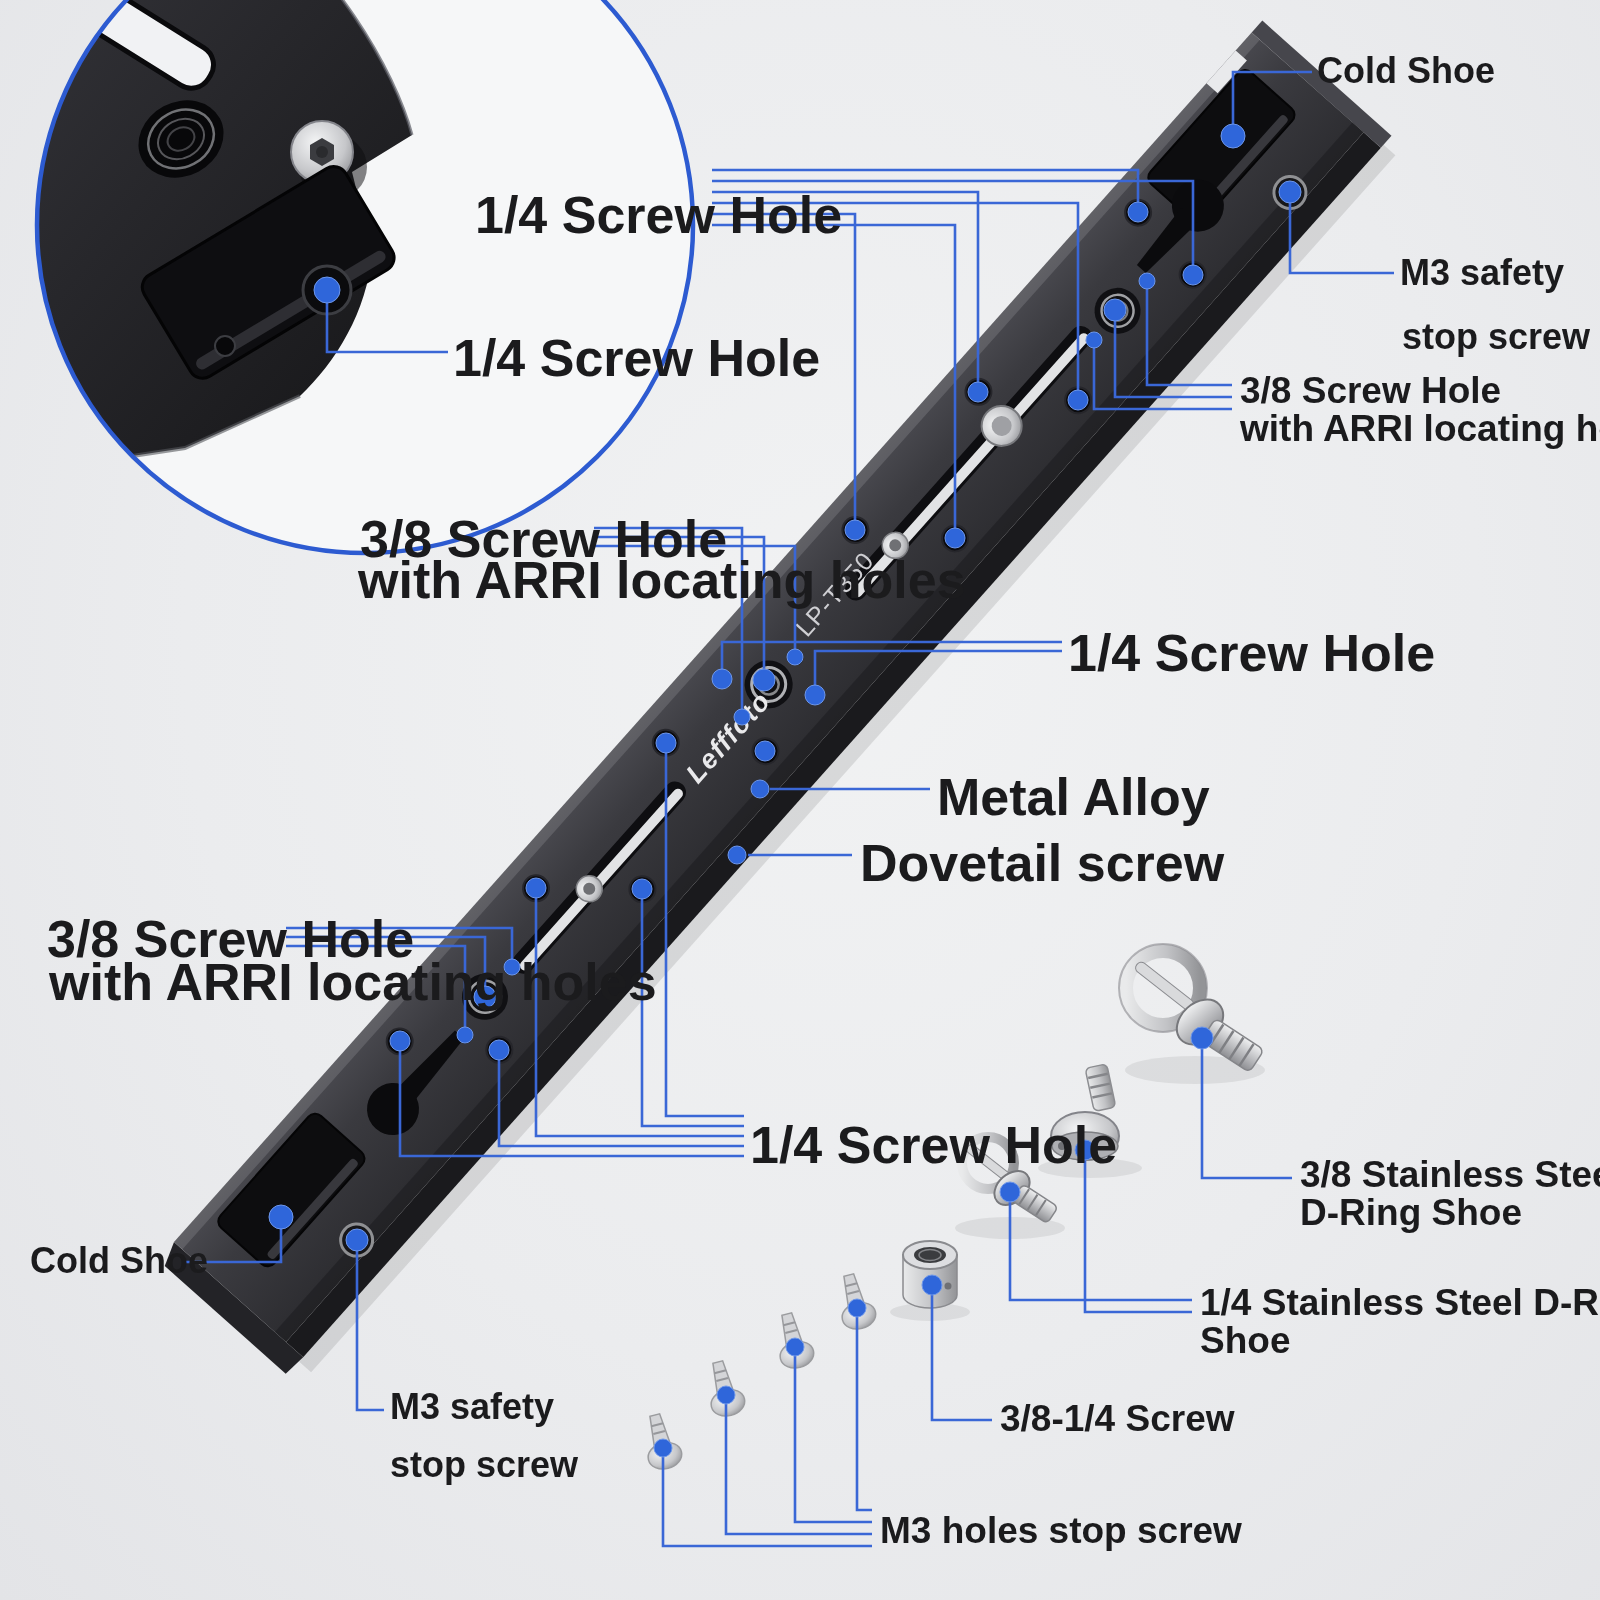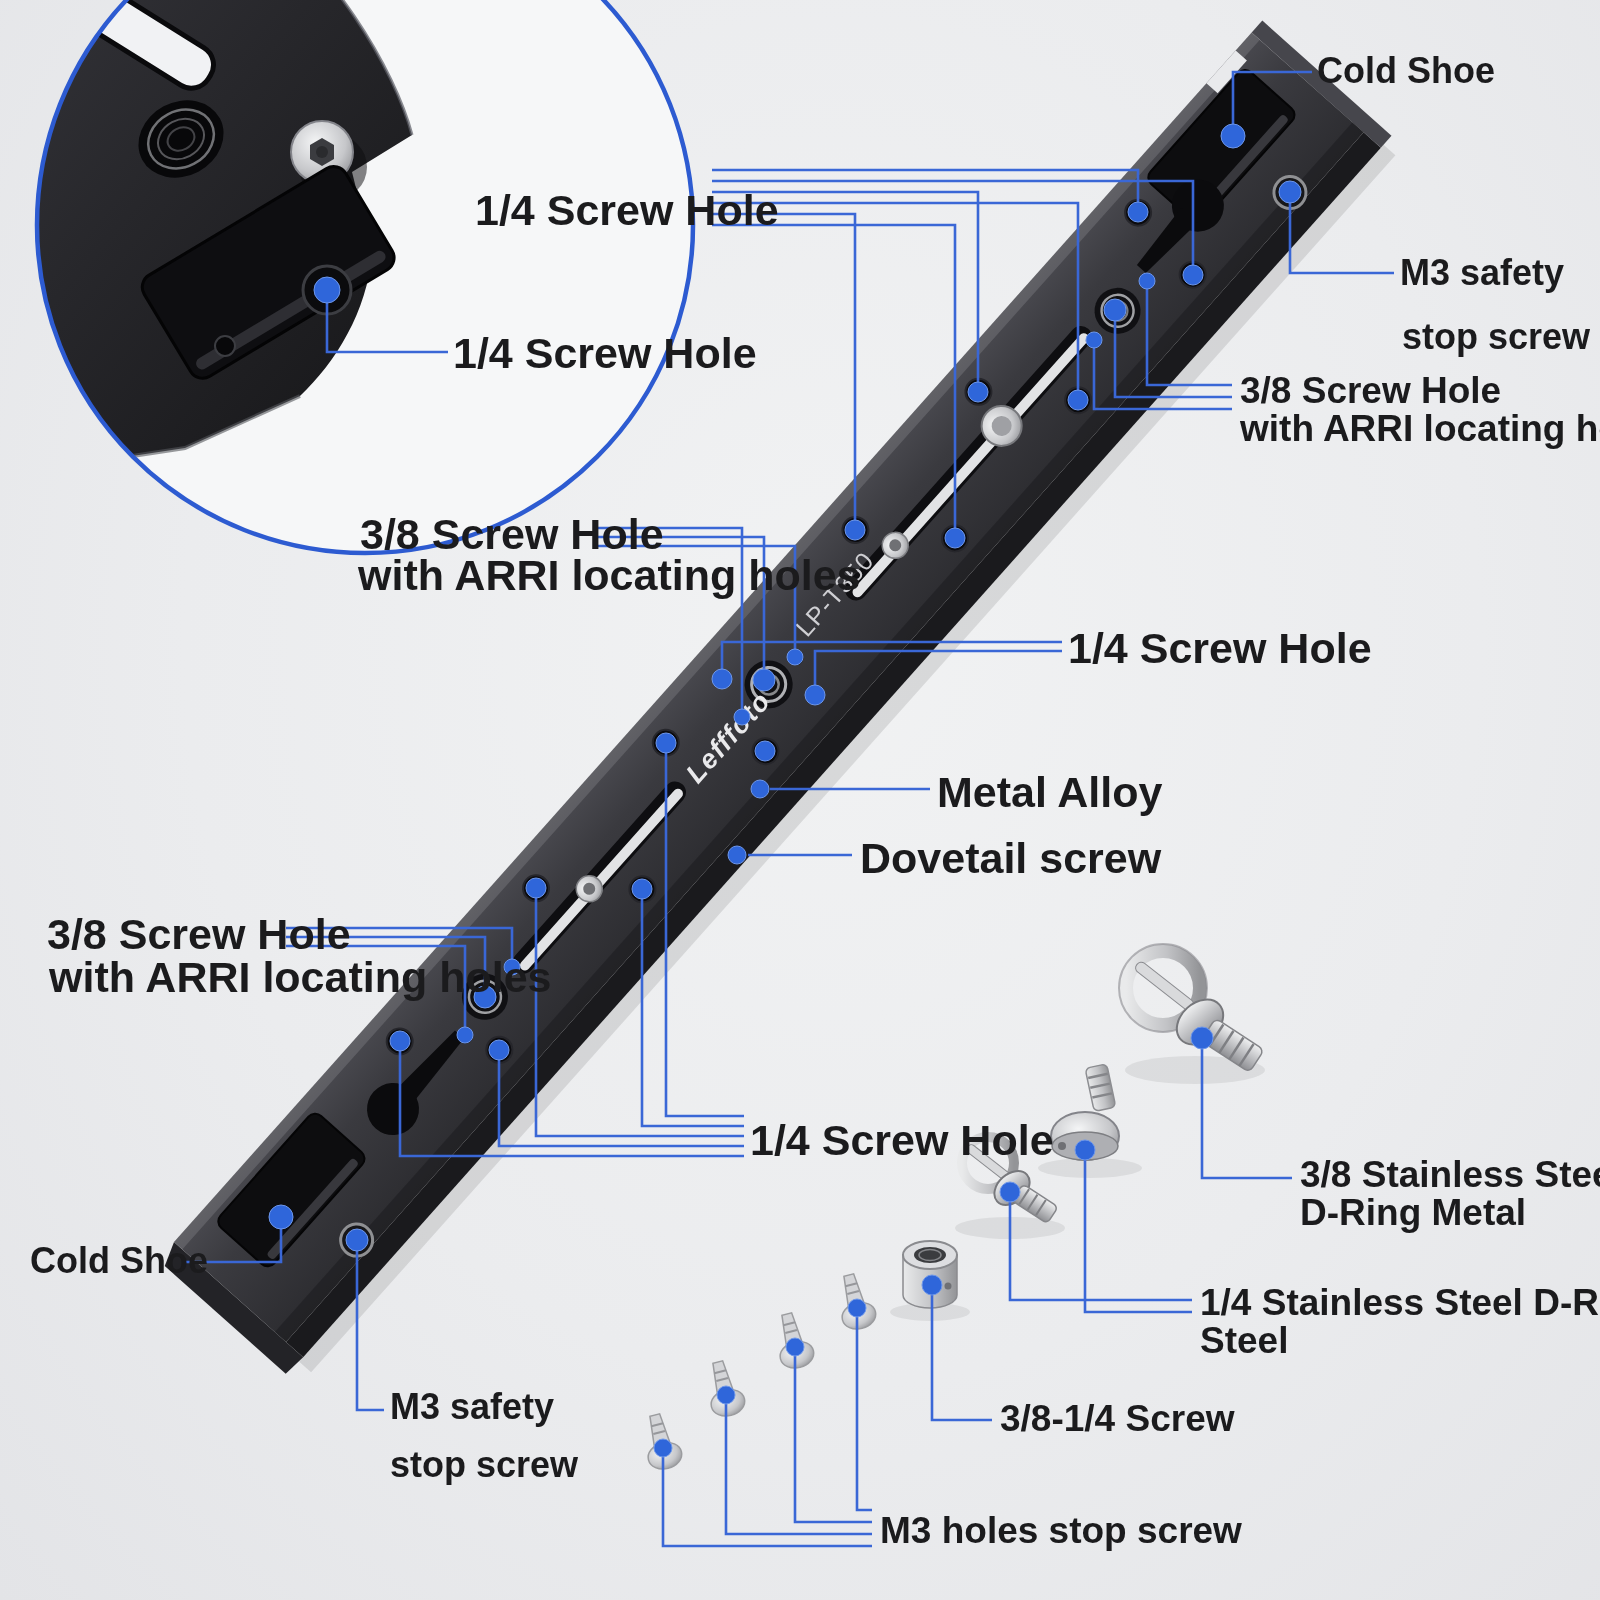--- a/index.html
+++ b/index.html
@@ -6,21 +6,21 @@
   #stage{
     position:relative;width:1600px;height:1600px;overflow:hidden;
     background:radial-gradient(ellipse at 52% 40%, #f1f2f3 0%, #ebecee 55%, #e3e4e7 100%);
     font-family:"Liberation Sans", sans-serif;
   }
   #gfx{position:absolute;left:0;top:0;}
   .lbl{
     position:absolute;color:#1b1b1d;font-weight:700;letter-spacing:0px;
     white-space:nowrap;line-height:1.04;
   }
-  .fs41{font-size:43px;}
+  .fs41{font-size:52px;}
   .fs40{font-size:36px;}
   .fs37{font-size:37px;}
 </style>
 </head>
 <body>
 
 <div id="stage">
 
 <svg id="gfx" width="1600" height="1600" viewBox="0 0 1600 1600">
   <defs>
@@ -379,19 +379,19 @@
 <div class="lbl fs41" style="left:1068px;top:626px;">1/4  Screw Hole</div>
 <div class="lbl fs41" style="left:937px;top:770px;">Metal Alloy</div>
 <div class="lbl fs41" style="left:860px;top:836px;">Dovetail screw</div>
 <div class="lbl fs41" style="left:47px;top:912px;">3/8  Screw Hole</div>
 <div class="lbl fs41" style="left:49px;top:955px;">with ARRI locating holes</div>
 <div class="lbl fs41" style="left:750px;top:1118px;">1/4  Screw Hole</div>
 <div class="lbl fs40" style="left:30px;top:1242px;">Cold Shoe</div>
 <div class="lbl fs40" style="left:390px;top:1388px;">M3 safety</div>
 <div class="lbl fs40" style="left:390px;top:1446px;">stop screw</div>
 <div class="lbl fs37" style="left:1300px;top:1156px;">3/8 Stainless Steel</div>
-<div class="lbl fs37" style="left:1300px;top:1194px;">D-Ring Metal</div>
+<div class="lbl fs37" style="left:1300px;top:1194px;">D-Ring Shoe</div>
 <div class="lbl fs37" style="left:1200px;top:1284px;">1/4 Stainless Steel D-Ring</div>
-<div class="lbl fs37" style="left:1200px;top:1322px;">Steel</div>
+<div class="lbl fs37" style="left:1200px;top:1322px;">Shoe</div>
 <div class="lbl fs37" style="left:1000px;top:1400px;">3/8-1/4 Screw</div>
 <div class="lbl fs37" style="left:880px;top:1512px;">M3 holes stop screw</div>
 
 </div>
 
 </body></html>

